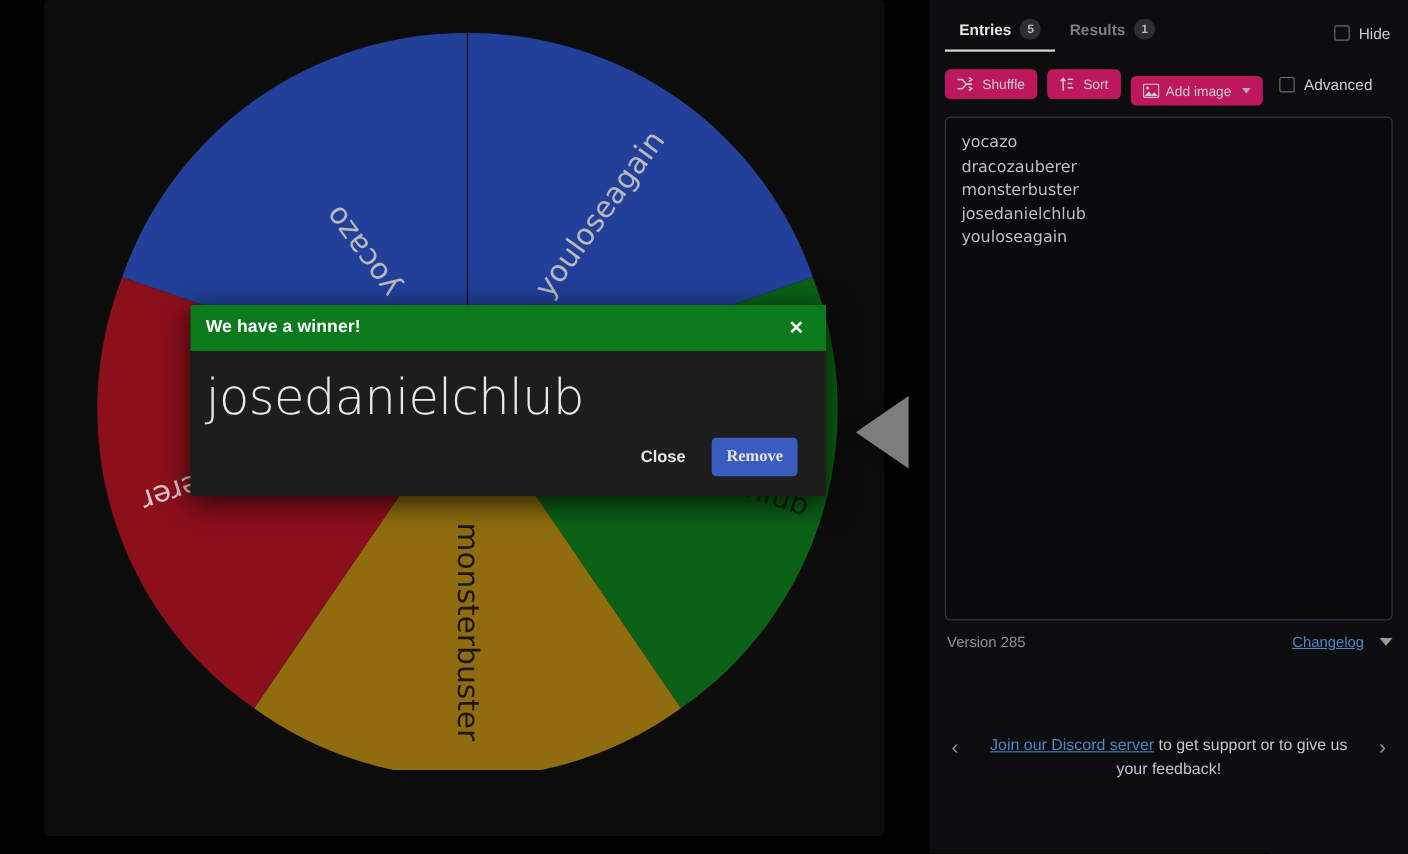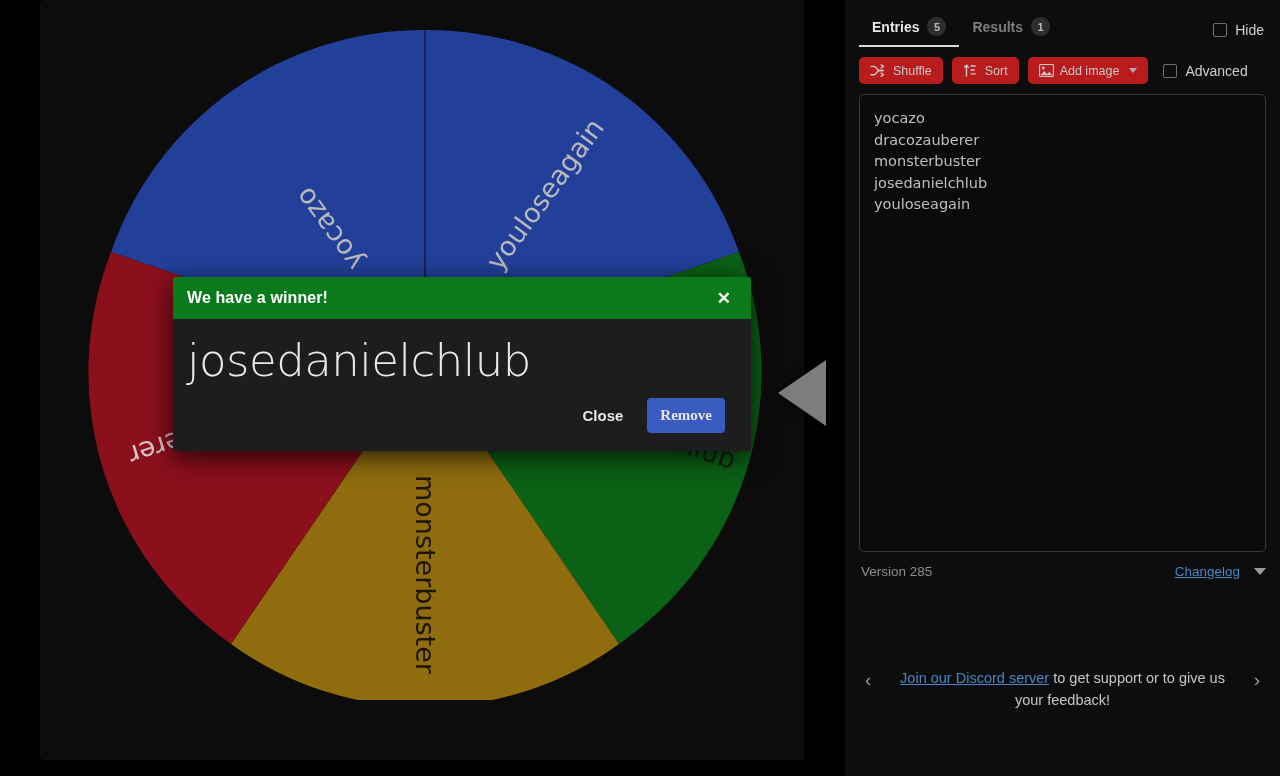--- a/index.html
+++ b/index.html
@@ -108,26 +108,26 @@
   }
   .cb-label { font-size:14px; color:#cfcfd1; }
 
   #toolbar {
     display:flex; align-items:center; gap:9px;
     padding: 10px 14px 10px 14px;
   }
   .tb-btn {
     display:flex; align-items:center; gap:8px;
     height:27px; padding:0 11px; border-radius:5px;
-    background:#b91c1c; border:none; cursor:pointer;
+    background:#be185d; border:none; cursor:pointer;
     color:#c9c9cb; font-size:12.5px;
     font-family:"Liberation Sans", sans-serif;
   }
   .tb-btn .ico { display:flex; align-items:center; }
-  .tb-split { display:flex; align-items:center; gap:6px; }
+  .tb-split { display:flex; align-items:center; gap:6px;margin-top:12px; }
   .caret {
     width:0; height:0; border-left:4.5px solid transparent;
     border-right:4.5px solid transparent; border-top:5px solid #b0b0b2;
     margin-left:4px;
   }
   #advanced-wrap {
     display:flex; align-items:center; gap:8px; cursor:pointer; margin-left:6px;
   }
 
   #entries-box {

